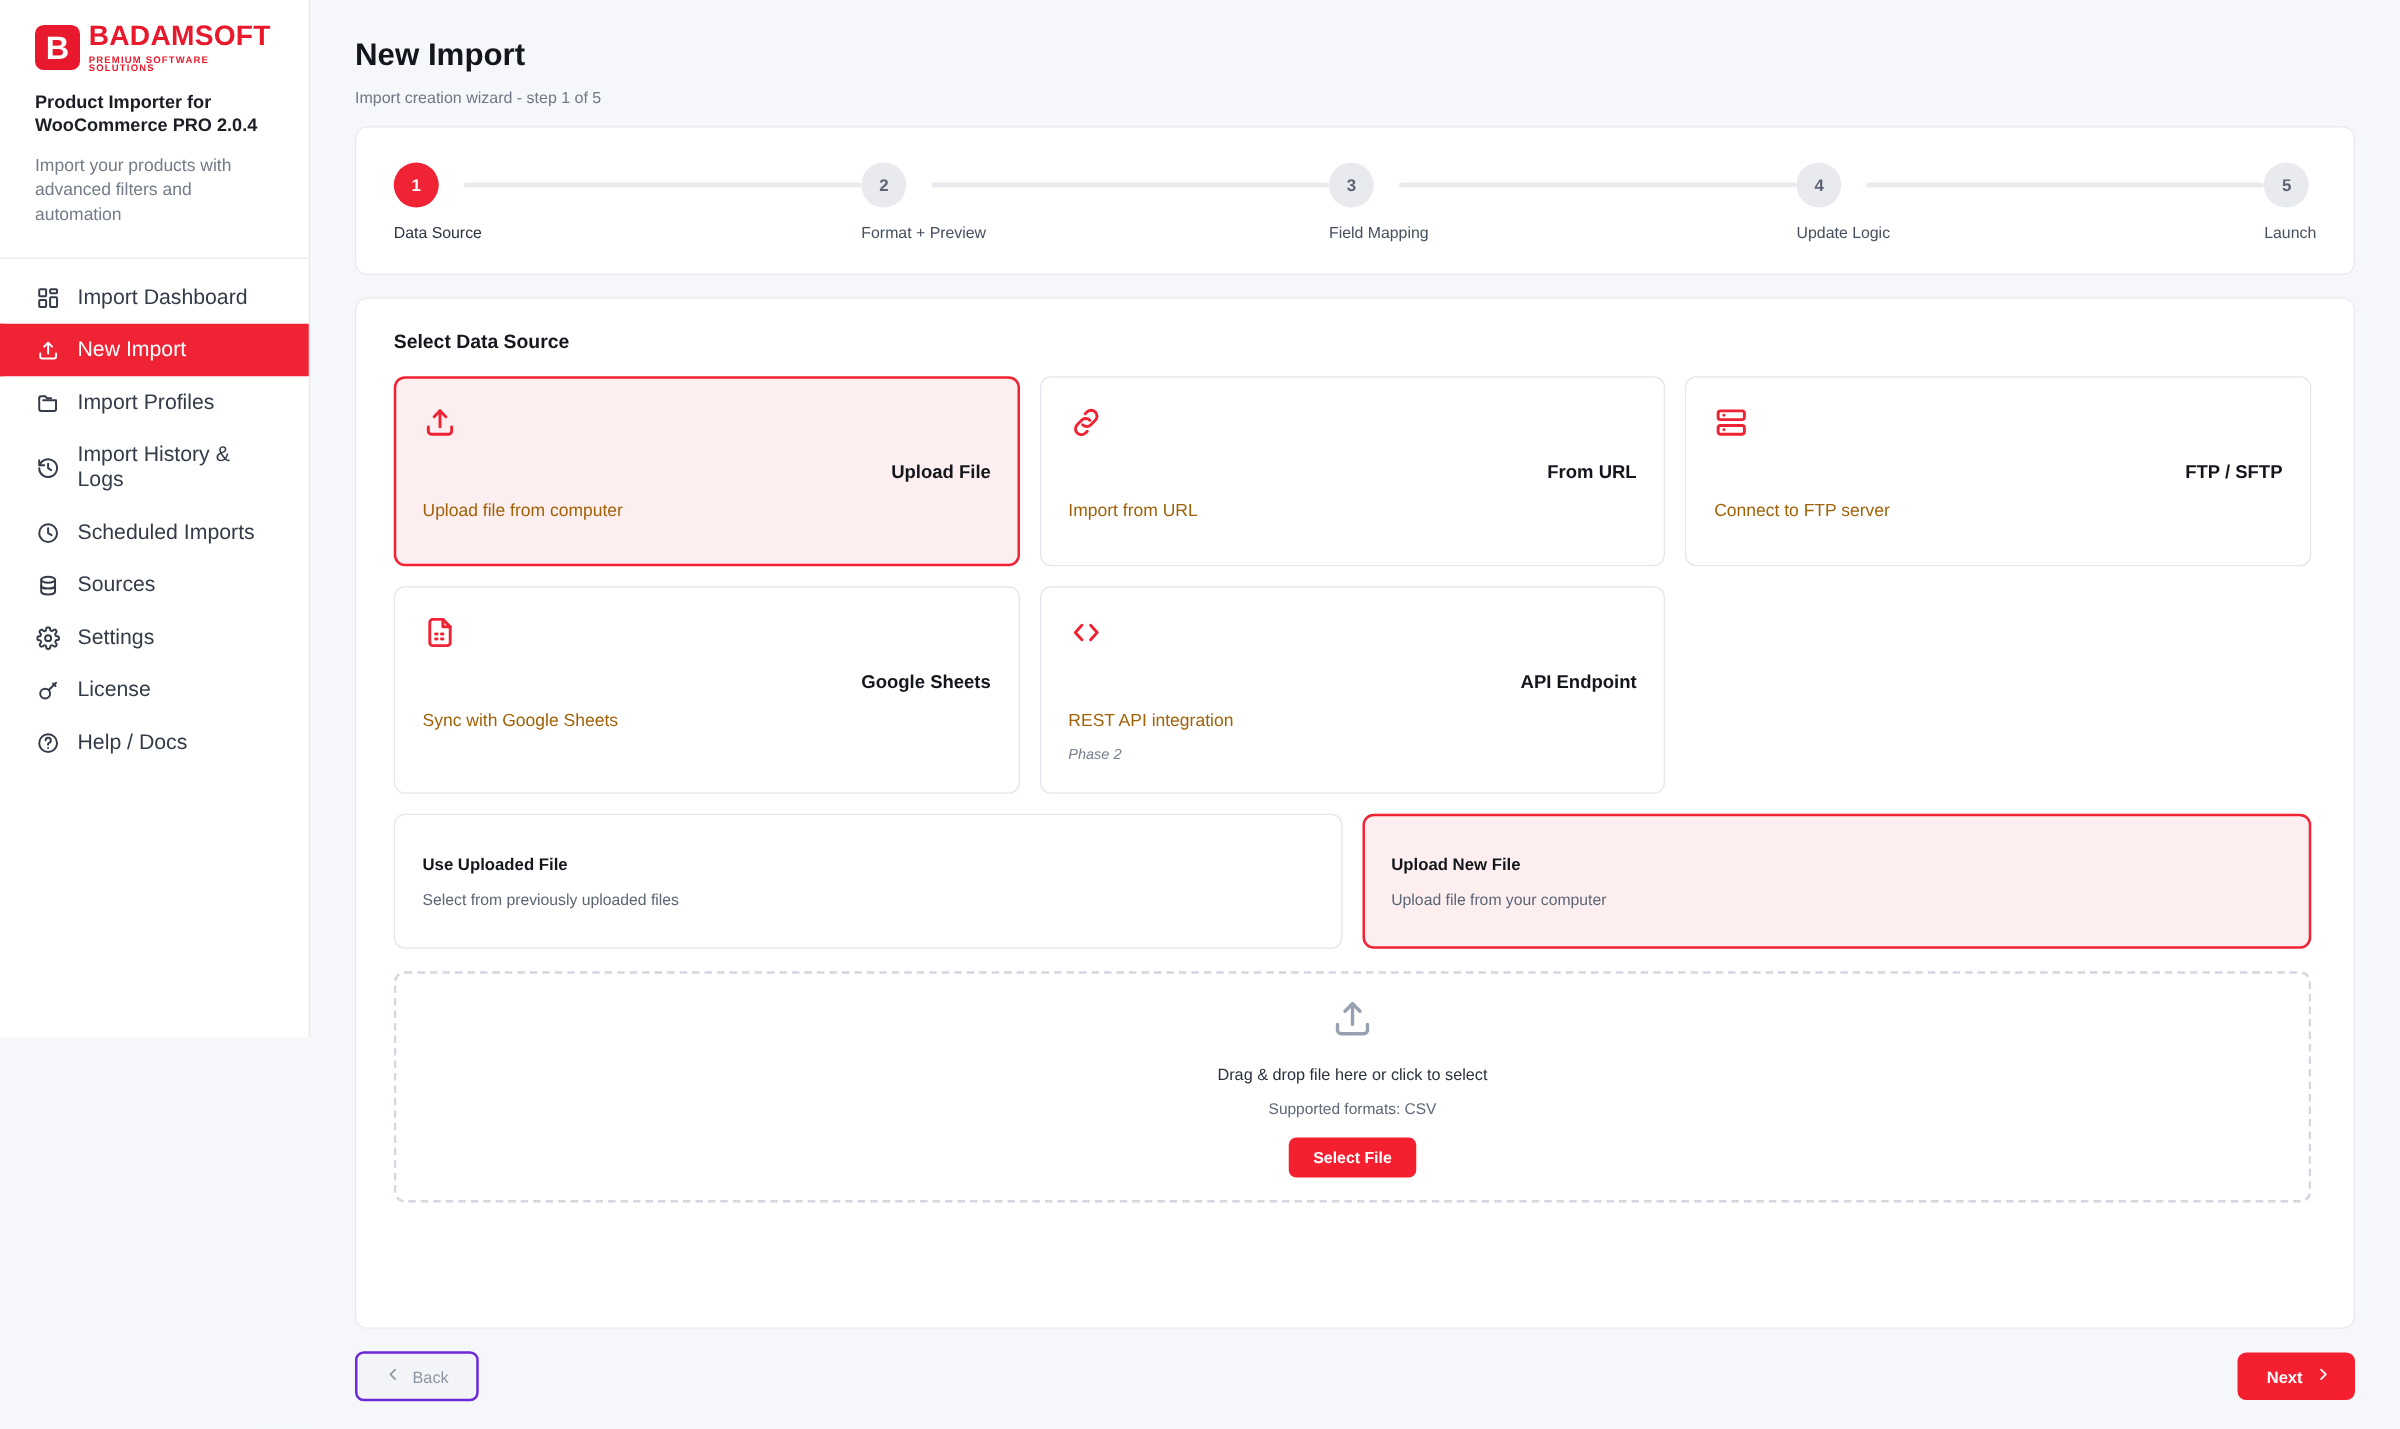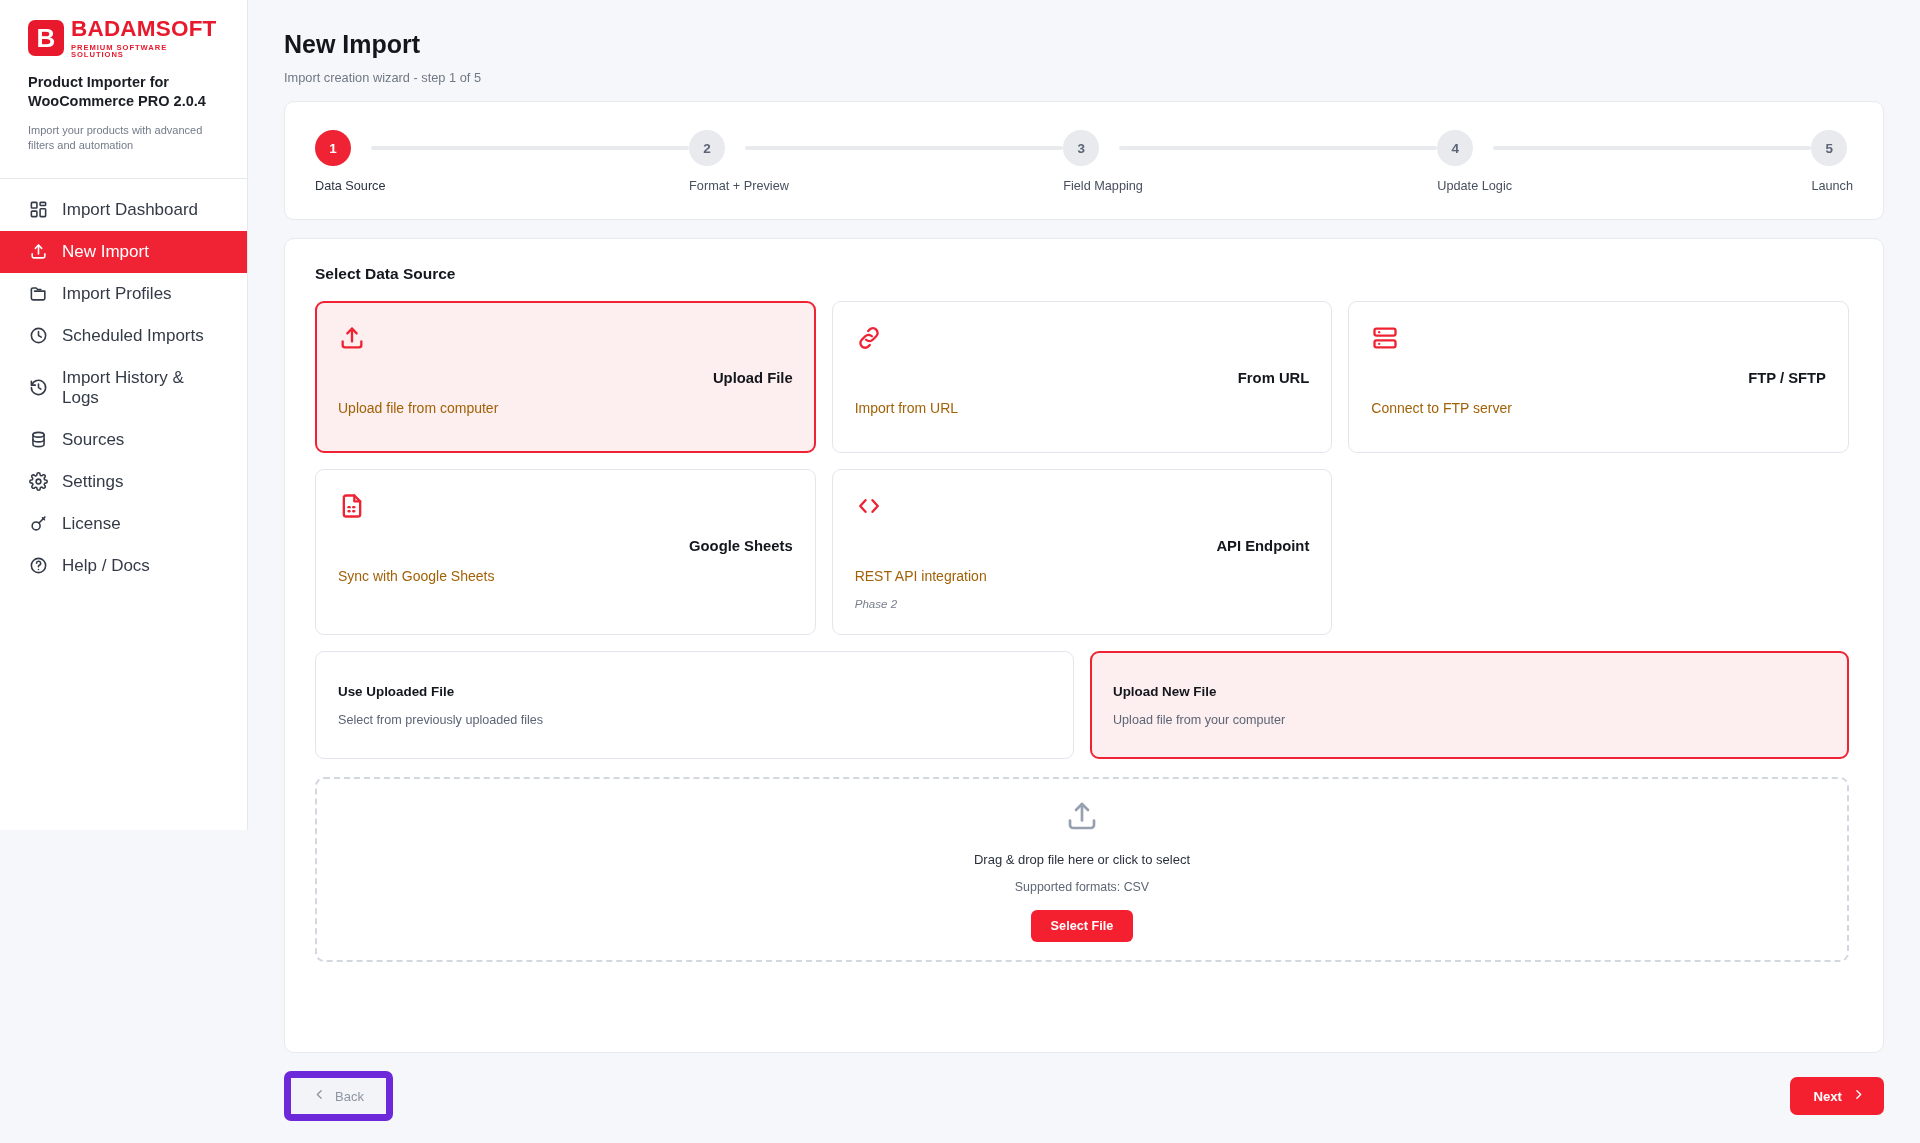--- a/index.html
+++ b/index.html
@@ -38,21 +38,21 @@
   }
   .logo-sub {
     color: #e8192c; font-size: 7.6px; font-weight: bold;
     letter-spacing: .95px; margin-top: 3px;
   }
   .product-title {
     margin-top: 14px; font-size: 14.5px; font-weight: bold;
     color: #1a1d23; line-height: 1.34;
   }
   .product-desc {
-    margin-top: 11px; font-size: 11px; color: #737b89; line-height: 1.42;
+    margin-top: 11px; font-size: 14px; color: #737b89; line-height: 1.42;
   }
   .nav-divider { height: 1px; background: #e6e8ec; margin: 4px 0 10px 0; }
 
   .nav { display: flex; flex-direction: column; }
   .nav-item {
     display: flex; align-items: center; gap: 14px;
     padding: 11px 26px; font-size: 17px; color: #343b48;
     cursor: pointer; border-left: 3px solid transparent;
   }
   .nav-item.active {
@@ -138,21 +138,21 @@
     font-family: "Liberation Sans", sans-serif;
   }
 
   
   .footer {
     display: flex; align-items: center; justify-content: space-between;
     padding: 0 36px 22px 36px;
   }
   .btn-back {
     display: flex; align-items: center; gap: 9px;
-    background: #f2f4f7; color: #8d95a2; border: 7px solid #6d28d9;
+    background: #f2f4f7; color: #8d95a2; border: 2px solid #6d28d9;
     border-radius: 7px; padding: 10px 22px; font-size: 13px; cursor: pointer;
     font-family: "Liberation Sans", sans-serif;
   }
   .btn-next {
     display: flex; align-items: center; gap: 10px;
     background: #f5202f; color: #ffffff; border: none;
     border-radius: 7px; padding: 11px 19px 11px 23px;
     font-size: 13.2px; font-weight: bold; cursor: pointer;
     font-family: "Liberation Sans", sans-serif;
   }
@@ -206,36 +206,36 @@
             <path d="M3 7a2 2 0 0 1 2-2h4l2 2h4"></path>
               <path d="M3 7v11a2 2 0 0 0 2 2h13a2 2 0 0 0 2-2V9H7"></path>
           </svg>
         </span>
         <span>Import Profiles</span>
       </div>
 
       <div class="nav-item">
         <span class="ico">
           <svg class="ico" viewBox="0 0 24 24" fill="none" stroke="currentColor" stroke-width="2" stroke-linecap="round" stroke-linejoin="round">
-            <circle cx="12" cy="12" r="9"></circle>
-              <polyline points="12 7 12 12 15.5 14"></polyline>
-          </svg>
-        </span>
-        <span>Scheduled Imports</span>
-      </div>
-
-      <div class="nav-item">
-        <span class="ico">
-          <svg class="ico" viewBox="0 0 24 24" fill="none" stroke="currentColor" stroke-width="2" stroke-linecap="round" stroke-linejoin="round">
             <path d="M3.5 9A9 9 0 1 1 3 12"></path>
               <polyline points="3 4 3 9 8 9"></polyline>
               <polyline points="12 7.5 12 12 15 14"></polyline>
           </svg>
         </span>
         <span>Import History &amp; Logs</span>
+      </div>
+
+      <div class="nav-item">
+        <span class="ico">
+          <svg class="ico" viewBox="0 0 24 24" fill="none" stroke="currentColor" stroke-width="2" stroke-linecap="round" stroke-linejoin="round">
+            <circle cx="12" cy="12" r="9"></circle>
+              <polyline points="12 7 12 12 15.5 14"></polyline>
+          </svg>
+        </span>
+        <span>Scheduled Imports</span>
       </div>
 
       <div class="nav-item">
         <span class="ico">
           <svg class="ico" viewBox="0 0 24 24" fill="none" stroke="currentColor" stroke-width="2" stroke-linecap="round" stroke-linejoin="round">
             <ellipse cx="12" cy="6" rx="7" ry="3"></ellipse>
               <path d="M5 6v12c0 1.7 3.1 3 7 3s7-1.3 7-3V6"></path>
               <path d="M5 12c0 1.7 3.1 3 7 3s7-1.3 7-3"></path>
           </svg>
         </span>

